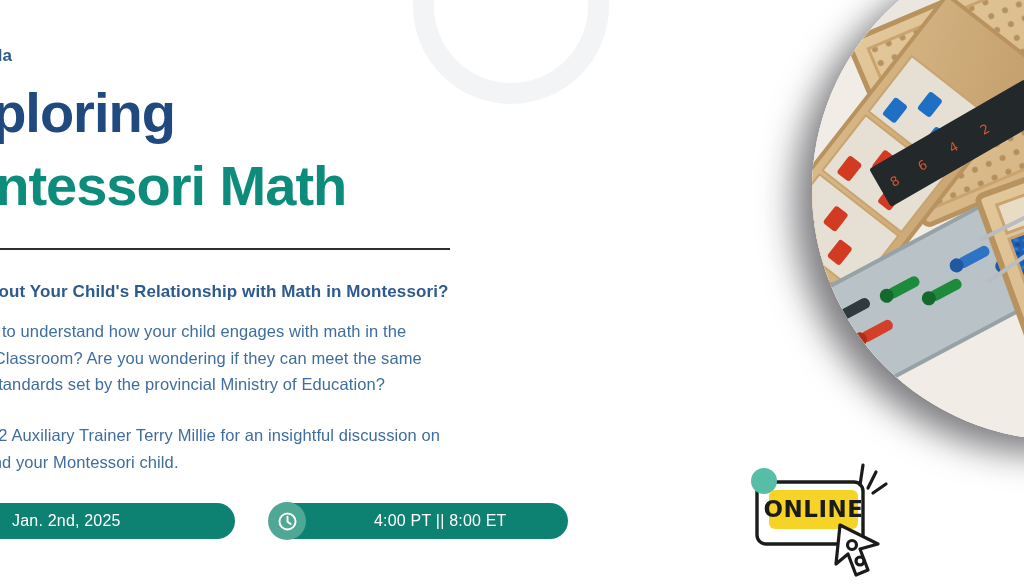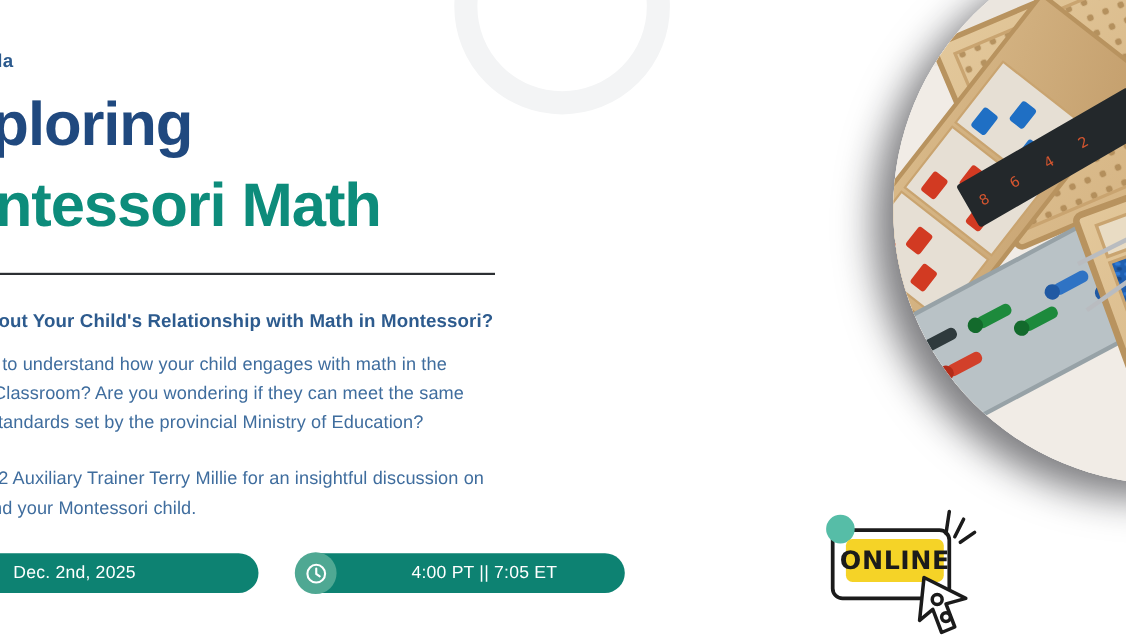--- a/index.html
+++ b/index.html
@@ -321,31 +321,31 @@
 
   <div class="paragraph para-2">
     <p>ll 6-12 Auxiliary Trainer Terry Millie for an insightful discussion on</p>
     <p>cy and your Montessori child.</p>
   </div>
 
   <div class="pill-row">
 
     <div class="pill pill-date">
 
-      <span>Dec. 2nd, 2025</span>
+      <span>Jan. 2nd, 2025</span>
     </div>
 
     <div class="pill pill-time">
       <span class="pill-icon">
         <svg width="21" height="21" viewBox="0 0 24 24" fill="none" stroke="#ffffff" stroke-width="2.2" stroke-linecap="round">
           <circle cx="12" cy="12" r="9.2"></circle>
           <path d="M12 6.6v5.6l3.6 2.6"></path>
         </svg>
       </span>
-      <span>4:00 PT || 7:05 ET</span>
+      <span>4:00 PT || 8:00 ET</span>
     </div>
 
   </div>
 </div>
 
 <div class="online-badge">
   <svg viewBox="0 0 160 125">
 
     <g stroke="#1b1b1b" stroke-width="3.2" stroke-linecap="round" fill="none">
       <path d="M123 13 L120 33"></path>

